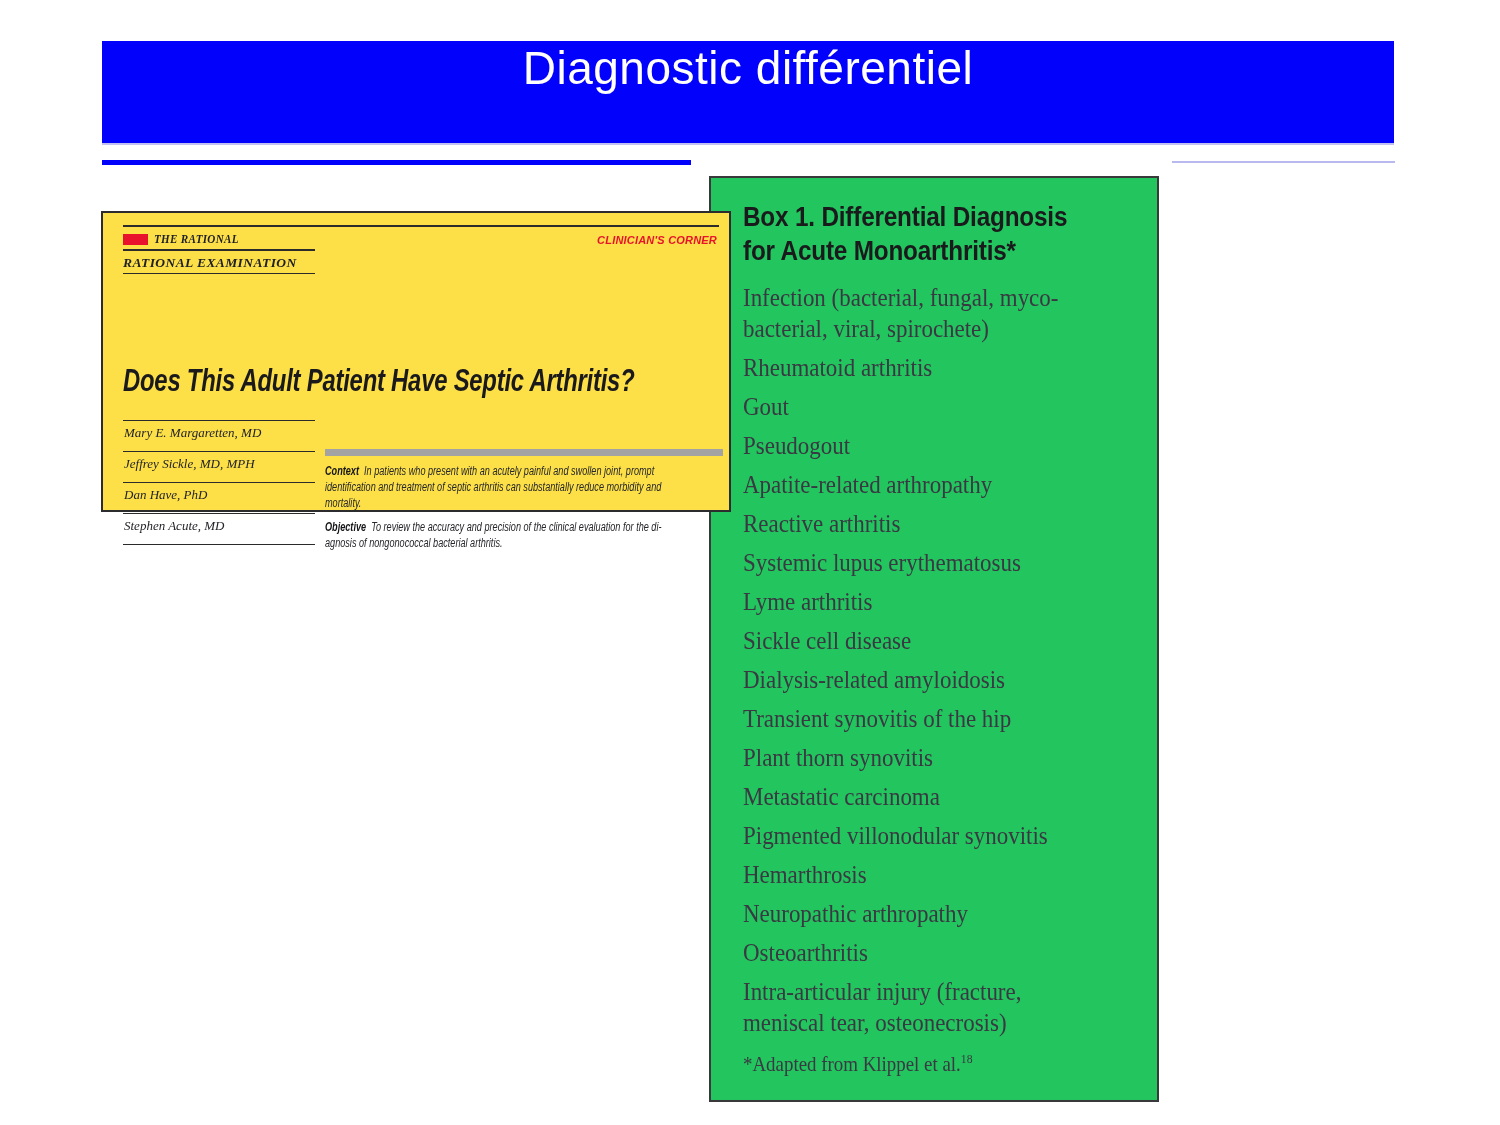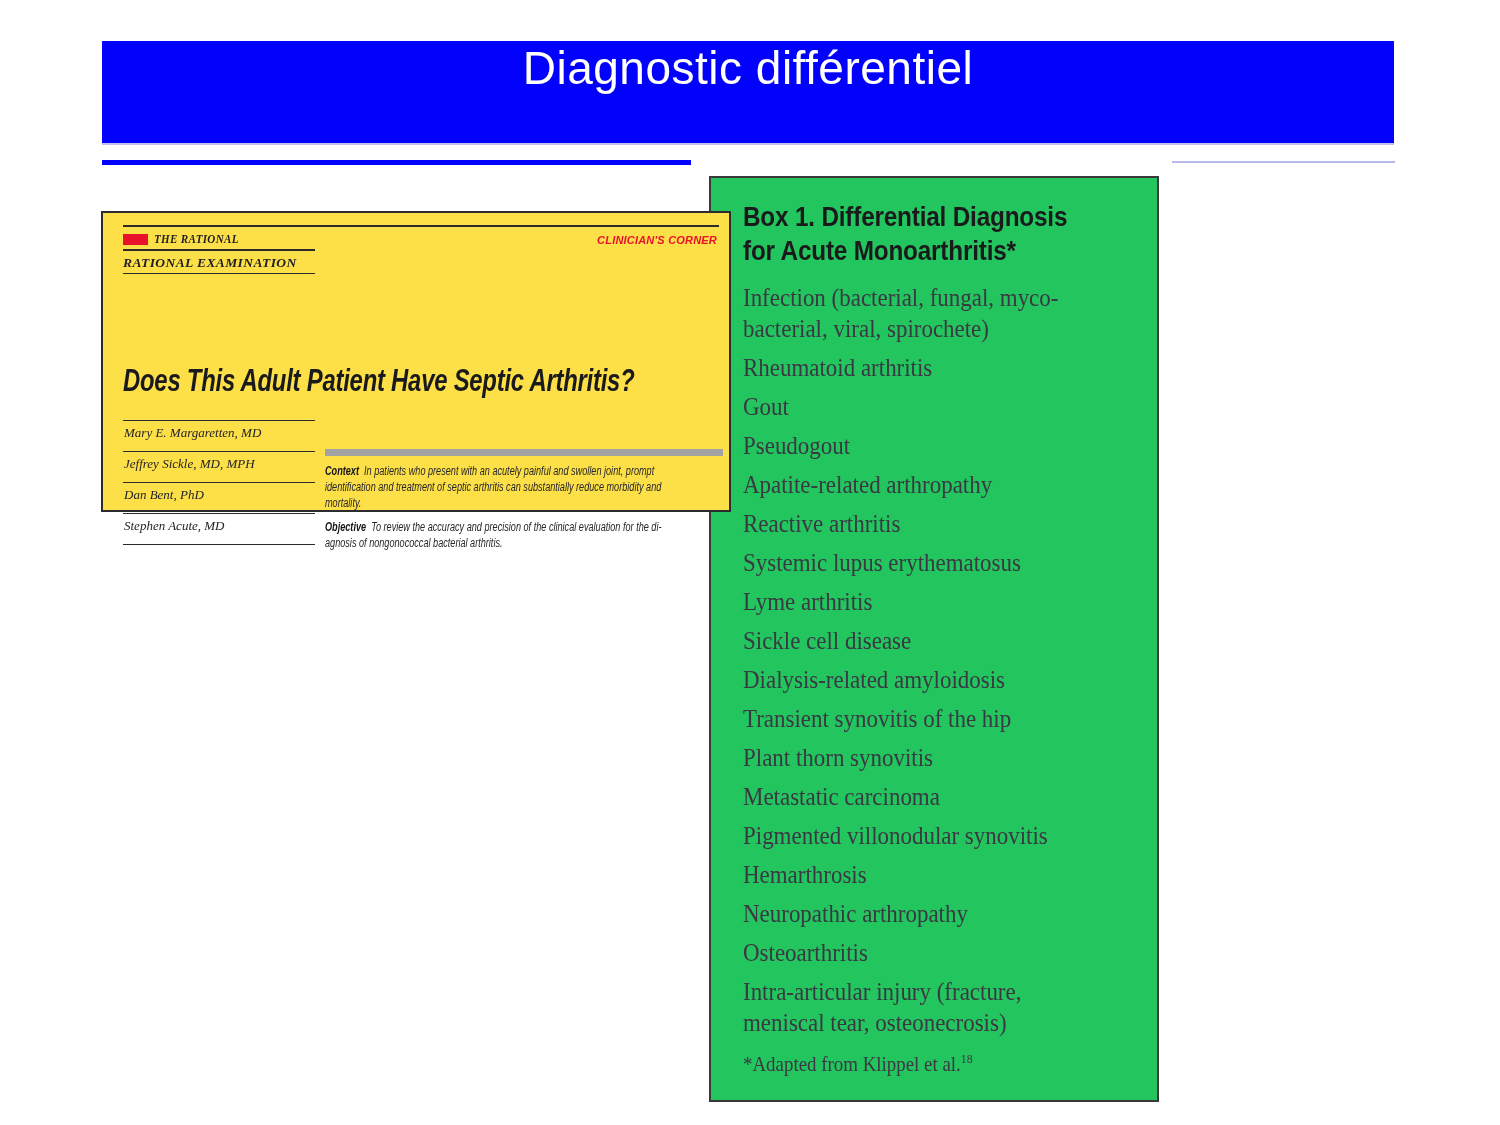--- a/index.html
+++ b/index.html
@@ -142,21 +142,21 @@
     <div class="corner">CLINICIAN'S CORNER</div>
 
     <div class="article-title">Does This Adult Patient Have Septic Arthritis?</div>
 
     <div class="authors">
 
         <div class="author-row">Mary E. Margaretten, MD</div>
 
         <div class="author-row">Jeffrey Sickle, MD, MPH</div>
 
-        <div class="author-row">Dan Bent, PhD</div>
+        <div class="author-row">Dan Have, PhD</div>
 
         <div class="author-row">Stephen Acute, MD</div>
       </div>
 
     <div class="abstract">
       <div class="abstract-inner">
 
           <p class="abs-par"><b>Context</b><span class="abs-text">In patients who present with an acutely painful and swollen joint, prompt
 identification and treatment of septic arthritis can substantially reduce morbidity and
 mortality.</span></p>

